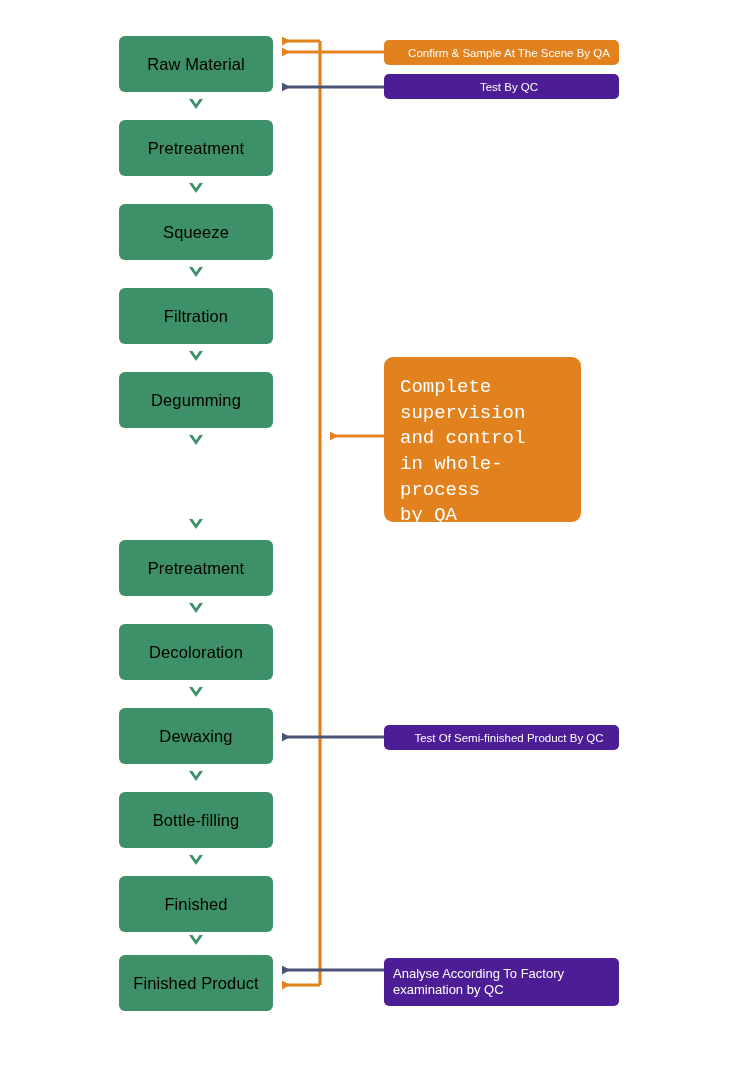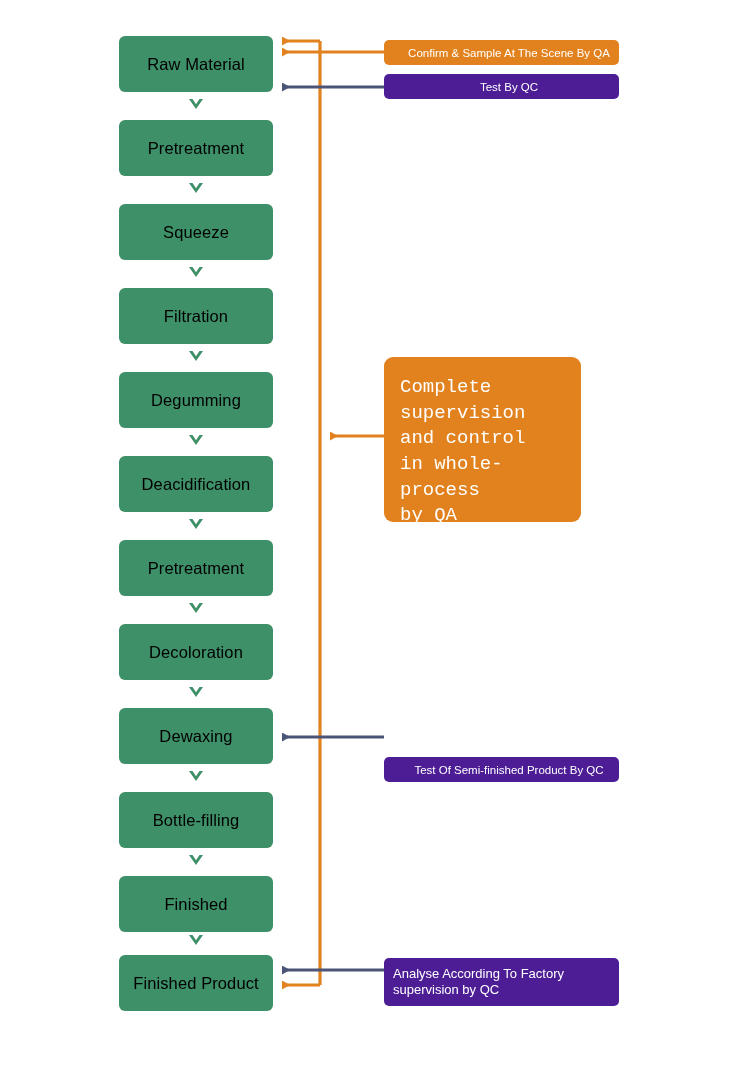--- a/index.html
+++ b/index.html
@@ -71,21 +71,20 @@
   }
   #box-test-qc {
     left: 384px; top: 74px; width: 235px; height: 25px;
     font-size: 11.5px;
     justify-content: center;
   }
   #box-semi-finished {
     left: 384px; top: 725px; width: 235px; height: 25px;
     font-size: 11.5px;
     justify-content: center;
-    margin-top: 32px;
   }
   #box-analyse {
     left: 384px; top: 958px; width: 235px; height: 48px;
     font-size: 13px;
     line-height: 1.25;
     text-align: left;
     padding-left: 9px;
     padding-right: 6px;
   }
   #box-supervision {
@@ -140,21 +139,20 @@
     <path d="M384,737 L282,737" stroke="#4A5476" stroke-width="3.2" fill="none" marker-end="url(#ah-navy)"></path>
 
     <path d="M384,970 L282,970" stroke="#4A5476" stroke-width="3.2" fill="none" marker-end="url(#ah-navy)"></path>
   </svg>
 
   <div class="proc-box" style="top:36px">Raw Material</div>
   <div class="proc-box" style="top:120px">Pretreatment</div>
   <div class="proc-box" style="top:204px">Squeeze</div>
   <div class="proc-box" style="top:288px">Filtration</div>
   <div class="proc-box" style="top:372px">Degumming</div>
-  <div class="proc-box" style="top:456px">Deacidification</div>
   <div class="proc-box" style="top:540px">Pretreatment</div>
   <div class="proc-box" style="top:624px">Decoloration</div>
   <div class="proc-box" style="top:708px">Dewaxing</div>
   <div class="proc-box" style="top:792px">Bottle-filling</div>
   <div class="proc-box" style="top:876px">Finished</div>
   <div class="proc-box" style="top:955px">Finished Product</div>
 
   <span class="chevron" style="top:98px">
       <svg width="16" height="14" viewBox="0 0 16 14" xmlns="http://www.w3.org/2000/svg">
         <path d="M1,1 L8,11 L15,1 L11.5,1 L8,6.2 L4.5,1 Z" fill="#3E9068"></path>
@@ -217,15 +215,15 @@
 
   <div id="box-supervision" class="side-box orange">Complete
 supervision
 and control
 in whole-process
 by QA</div>
 
   <div id="box-semi-finished" class="side-box navy">Test Of Semi-finished Product By QC</div>
 
   <div id="box-analyse" class="side-box navy">Analyse According To Factory
-supervision by QC</div>
+examination by QC</div>
 
 </div>
 
 </body></html>

